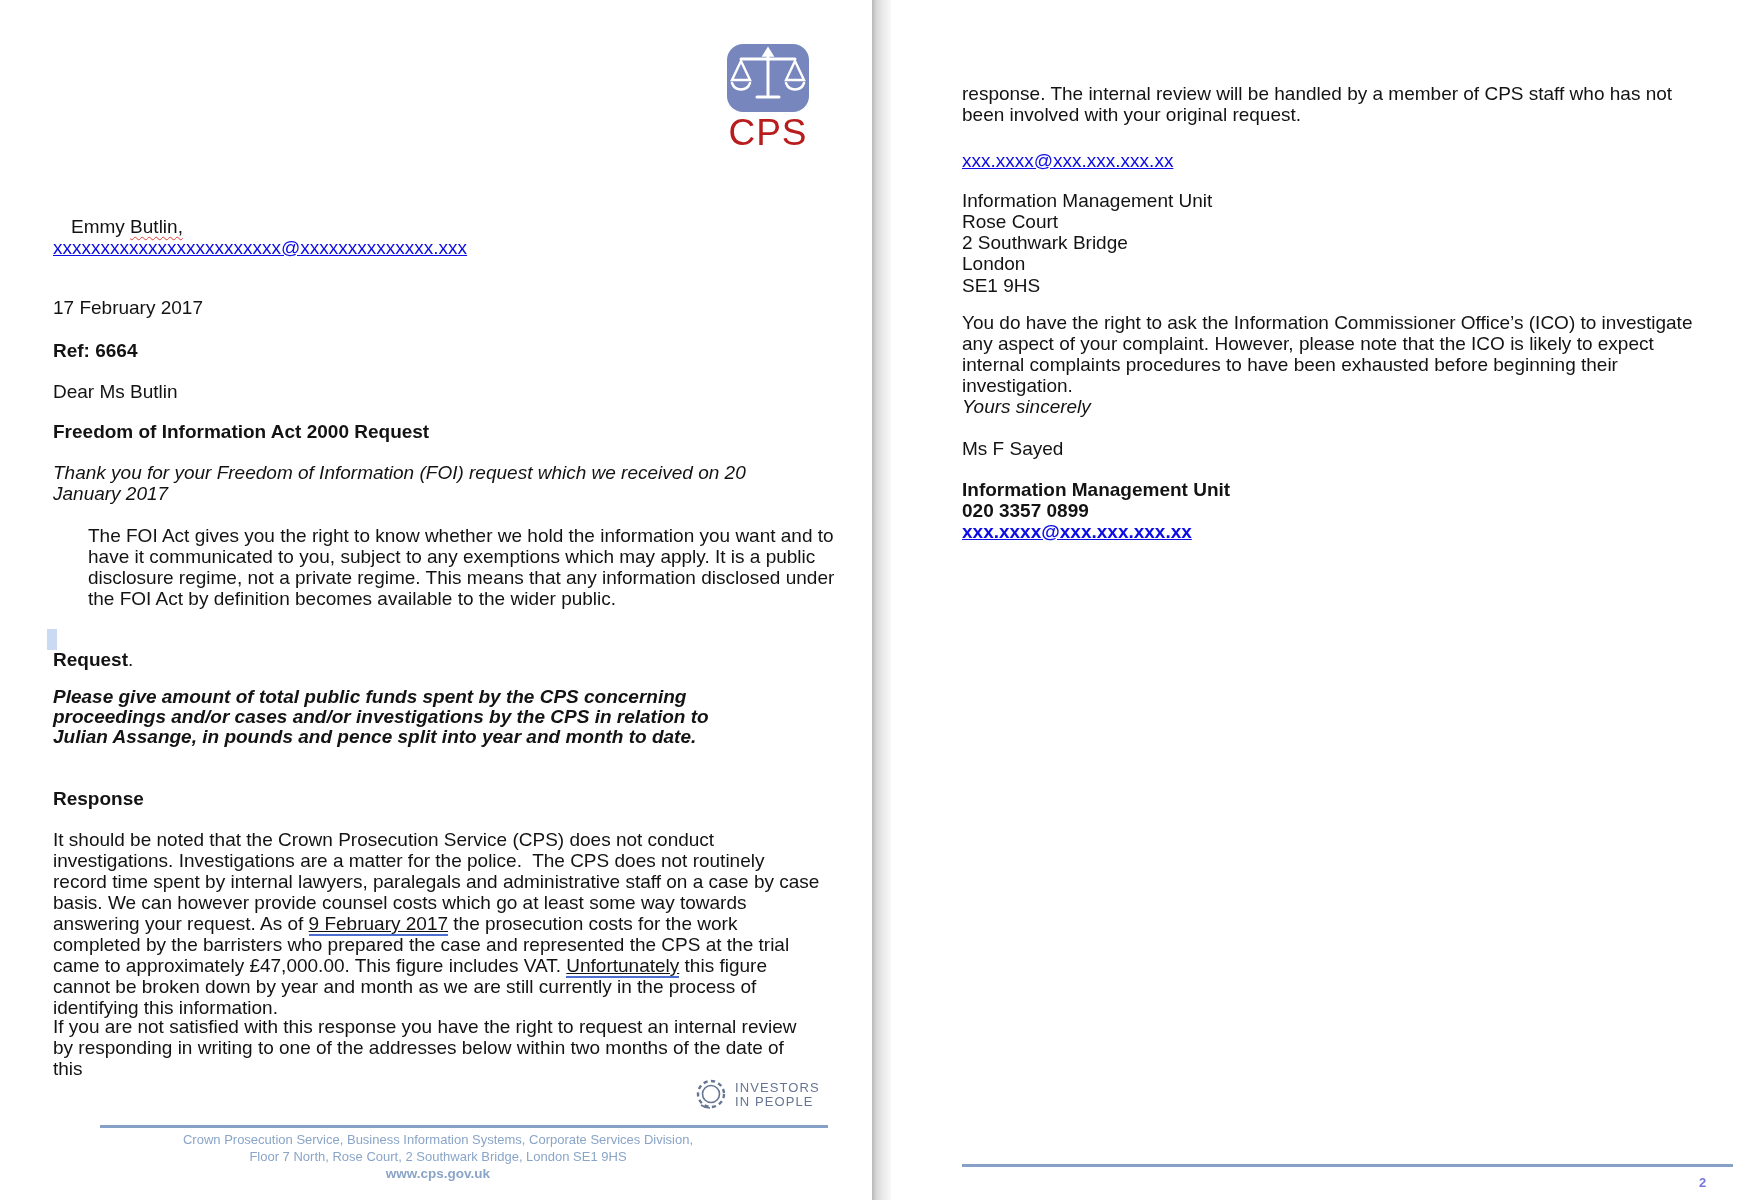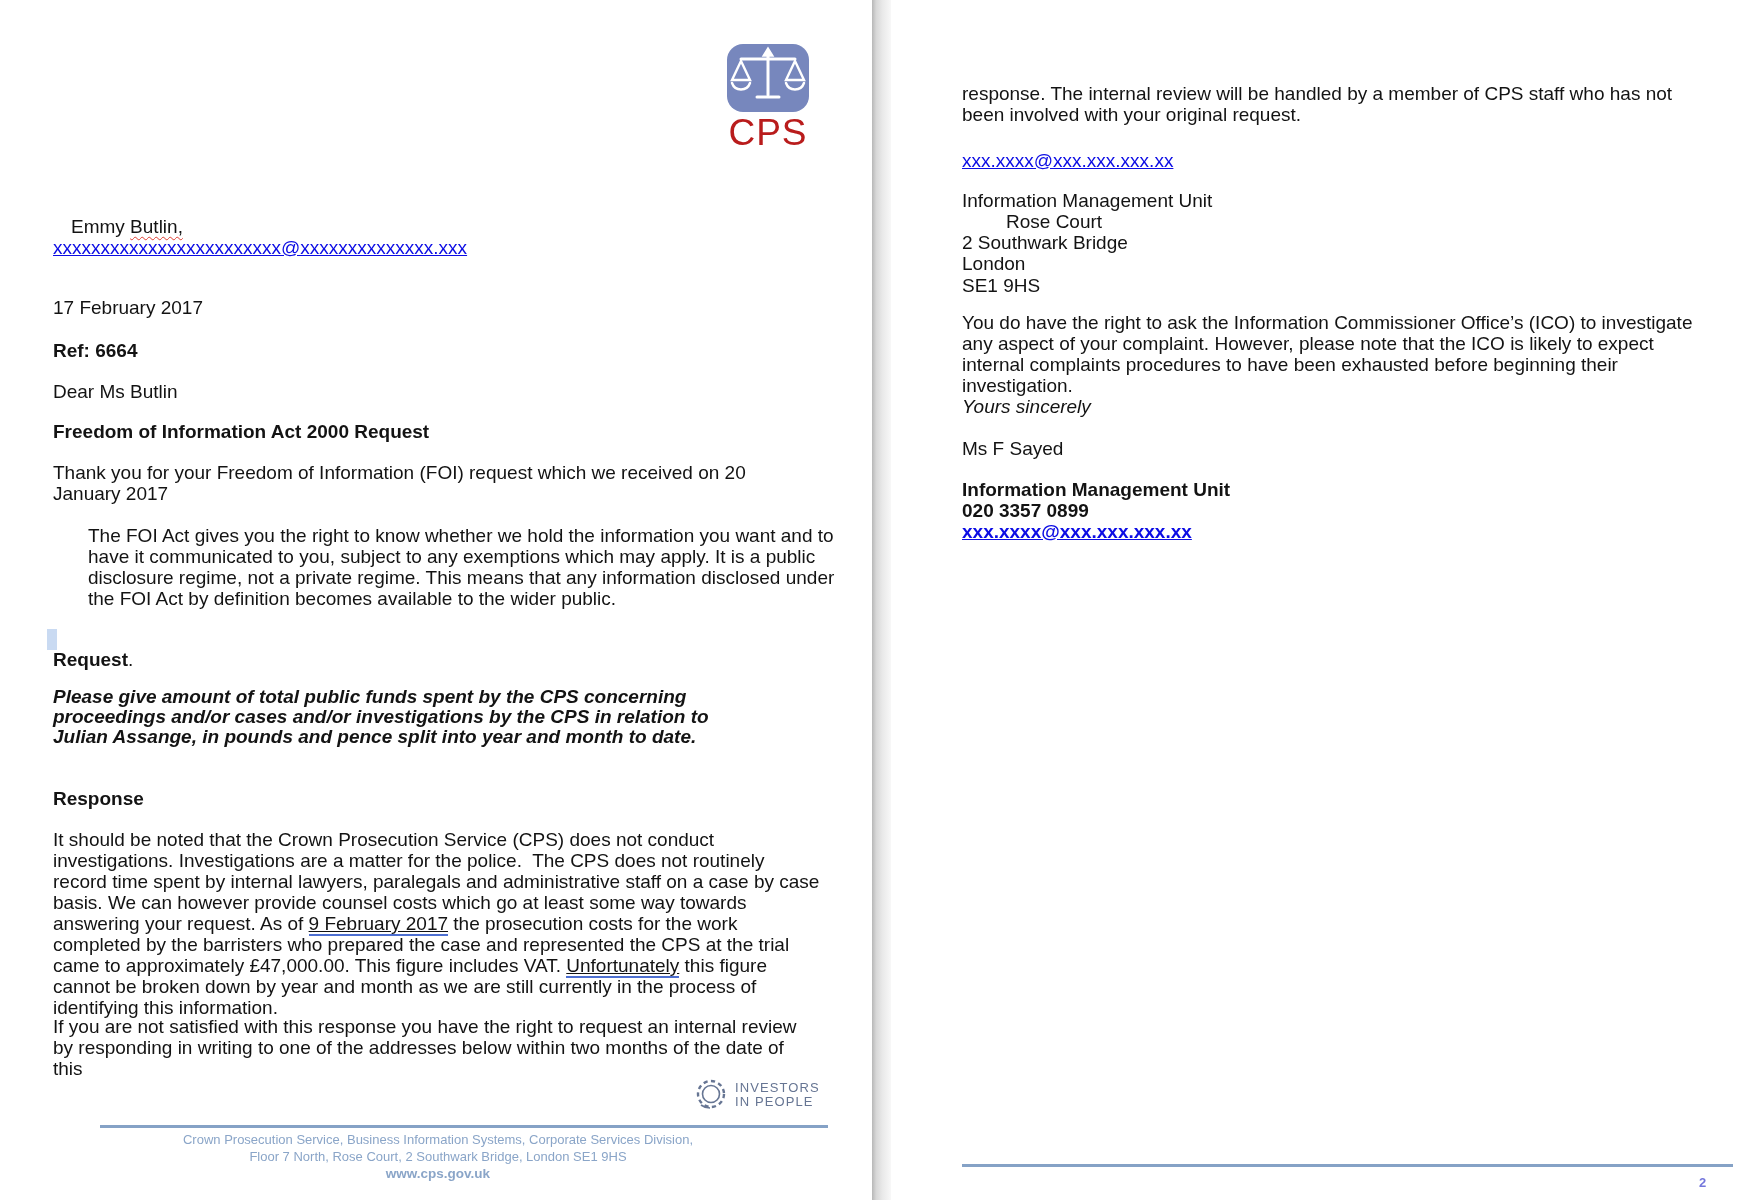--- a/index.html
+++ b/index.html
@@ -68,21 +68,21 @@
   <div class="t" style="left:53px;top:237px;"><a class="link">xxxxxxxxxxxxxxxxxxxxxxxx@xxxxxxxxxxxxxx.xxx</a></div>
 
   <div class="t" style="left:53px;top:297px;">17 February 2017</div>
 
   <div class="t b" style="left:53px;top:340px;">Ref: 6664</div>
 
   <div class="t" style="left:53px;top:381px;">Dear Ms Butlin</div>
 
   <div class="t b" style="left:53px;top:421px;">Freedom of Information Act 2000 Request</div>
 
-  <div class="t" style="left:53px;top:462px;width:765px;">Thank you for your Freedom of Information (FOI) request which we received on 20 January 2017</div>
+  <div class="t" style="left:53px;top:462px;width:765px;font-style:italic;">Thank you for your Freedom of Information (FOI) request which we received on 20 January 2017</div>
 
   <div class="t" style="left:53px;top:525px;width:765px;margin-left:35px;">The FOI Act gives you the right to know whether we hold the information you want and to have it communicated to you, subject to any exemptions which may apply. It is a public disclosure regime, not a private regime. This means that any information disclosed under the FOI Act by definition becomes available to the wider public.</div>
 
   <div class="highlight" style="left:47px;top:629px;width:10px;height:21px;"></div>
 
   <div class="t" style="left:53px;top:649px;"><span class="b">Request</span><span>.</span></div>
 
   <div class="t bi" style="left:53px;top:687px;width:715px;">Please give amount of total public funds spent by the CPS concerning proceedings and/or cases and/or investigations by the CPS in relation to Julian Assange, in pounds and pence split into year and month to date.</div>
 
   <div class="t b" style="left:53px;top:788px;">Response</div>
@@ -116,21 +116,21 @@
 
 <div class="gutter"></div>
 
 <div class="page page-right">
 
   <div class="t" style="left:71px;top:83px;width:730px;">response. The internal review will be handled by a member of CPS staff who has not been involved with your original request.</div>
 
   <div class="t" style="left:71px;top:150px;"><a class="link">xxx.xxxx@xxx.xxx.xxx.xx</a></div>
 
   <div class="t" style="left:71px;top:190px;">Information Management Unit</div>
-  <div class="t" style="left:71px;top:211px;margin-left:44px;">Rose Court</div>
+  <div class="t" style="left:71px;top:211px;">Rose Court</div>
   <div class="t" style="left:71px;top:232px;">2 Southwark Bridge</div>
   <div class="t" style="left:71px;top:253px;">London</div>
   <div class="t" style="left:71px;top:275px;">SE1 9HS</div>
 
   <div class="t" style="left:71px;top:312px;width:740px;">You do have the right to ask the Information Commissioner Office’s (ICO) to investigate any aspect of your complaint. However, please note that the ICO is likely to expect internal complaints procedures to have been exhausted before beginning their investigation.</div>
 
   <div class="t" style="left:71px;top:396px;font-style:italic;">Yours sincerely</div>
 
   <div class="t" style="left:71px;top:438px;">Ms F Sayed</div>
 

